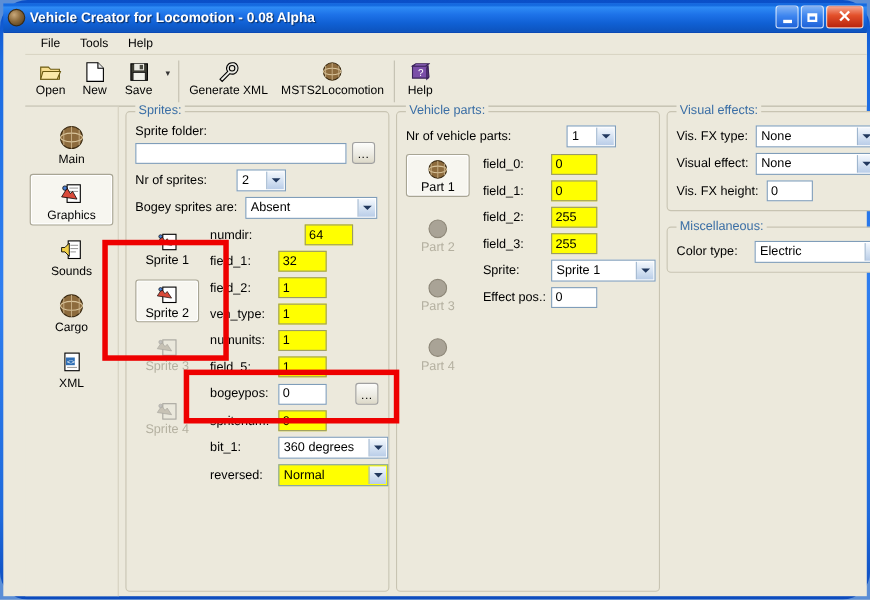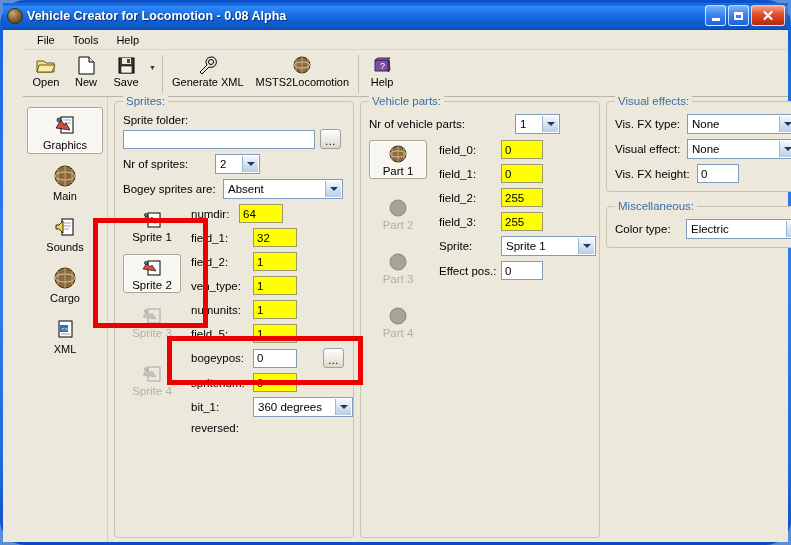--- a/index.html
+++ b/index.html
@@ -296,44 +296,44 @@
               </svg>
           </span>
           <span class="tb-lab">Help</span>
         </div>
       </div>
     </div>
 
     <div id="body">
 
       <div id="sidebar">
+        <div class="side-item">
+          <span class="side-ico">
+            <svg width="22" height="22" viewBox="0 0 22 22">
+                <circle cx="11" cy="11" r="10" fill="#8d6b3d" stroke="#3a2a12"></circle>
+                <ellipse cx="11" cy="11" rx="10" ry="4" fill="none" stroke="#d8c39a"></ellipse>
+                <path d="M11 1v20M4 4v14M18 4v14" stroke="#cbb38a" stroke-width=".8" fill="none"></path>
+              </svg>
+          </span>
+          <span class="side-lab">Main</span>
+        </div>
         <div class="side-item selected">
           <span class="side-ico">
             <svg width="22" height="22" viewBox="0 0 22 22">
                 <rect x="7" y="3" width="12" height="16" fill="#fff" stroke="#000"></rect>
                 <path d="M9 6h8M9 9h8" stroke="#888" stroke-width=".8"></path>
                 <path d="M2 14l5-8 3 5 2-2 4 7z" fill="#d94a3a" stroke="#000" stroke-width=".7"></path>
                 <circle cx="5" cy="6" r="2" fill="#4a7fd4" stroke="#000" stroke-width=".7"></circle>
               </svg>
           </span>
           <span class="side-lab">Graphics</span>
         </div>
         <div class="side-item">
           <span class="side-ico">
             <svg width="22" height="22" viewBox="0 0 22 22">
-                <circle cx="11" cy="11" r="10" fill="#8d6b3d" stroke="#3a2a12"></circle>
-                <ellipse cx="11" cy="11" rx="10" ry="4" fill="none" stroke="#d8c39a"></ellipse>
-                <path d="M11 1v20M4 4v14M18 4v14" stroke="#cbb38a" stroke-width=".8" fill="none"></path>
-              </svg>
-          </span>
-          <span class="side-lab">Main</span>
-        </div>
-        <div class="side-item">
-          <span class="side-ico">
-            <svg width="22" height="22" viewBox="0 0 22 22">
                 <rect x="8" y="3" width="11" height="16" fill="#fff" stroke="#000"></rect>
                 <path d="M10 7h7M10 10h7M10 13h5" stroke="#888" stroke-width=".8"></path>
                 <path d="M2 9h3l4-4v12l-4-4H2z" fill="#f2d047" stroke="#000" stroke-width=".8"></path>
               </svg>
           </span>
           <span class="side-lab">Sounds</span>
         </div>
         <div class="side-item">
           <span class="side-ico">
             <svg width="22" height="22" viewBox="0 0 22 22">
@@ -427,21 +427,21 @@
                       <path d="M1 10l4-6 3 4 2-2 4 6z" fill="#9b9486" stroke="#555" stroke-width=".6"></path>
                       <circle cx="4" cy="4" r="1.6" fill="#8f9099" stroke="#555" stroke-width=".6"></circle>
                     </svg>
                 </span>
                 <span class="it-lab">Sprite 4</span>
               </div>
             </div>
 
             <div style="flex:1; padding-left:6px;">
               <div class="row">
-                <span class="lbl" style="width:48px;">numdir:</span>
+                <span class="lbl" style="width:86px;">numdir:</span>
                 <div class="txt yellow" style="width:44px;">64</div>
               </div>
               <div class="row">
                 <span class="lbl" style="width:62px;">field_1:</span>
                 <div class="txt yellow" style="width:44px;">32</div>
               </div>
               <div class="row">
                 <span class="lbl" style="width:62px;">field_2:</span>
                 <div class="txt yellow" style="width:44px;">1</div>
               </div>
@@ -470,20 +470,26 @@
                 <span class="lbl" style="width:62px;">bit_1:</span>
                 <div class="sel" style="width:100px;">
                   <span>360 degrees</span>
                   <span class="arrow">
                       <i></i>
                     </span>
                 </div>
               </div>
               <div class="row">
                 <span class="lbl" style="width:62px;">reversed:</span>
+                <div class="sel yellow" style="width:100px;">
+                  <span>Normal</span>
+                  <span class="arrow">
+                      <i></i>
+                    </span>
+                </div>
               </div>
             </div>
           </div>
         </div>
 
         <div class="groupbox col-parts">
           <div class="gb-title">Vehicle parts:</div>
 
           <div class="row">
             <span class="lbl" style="width:146px;">Nr of vehicle parts:</span>

